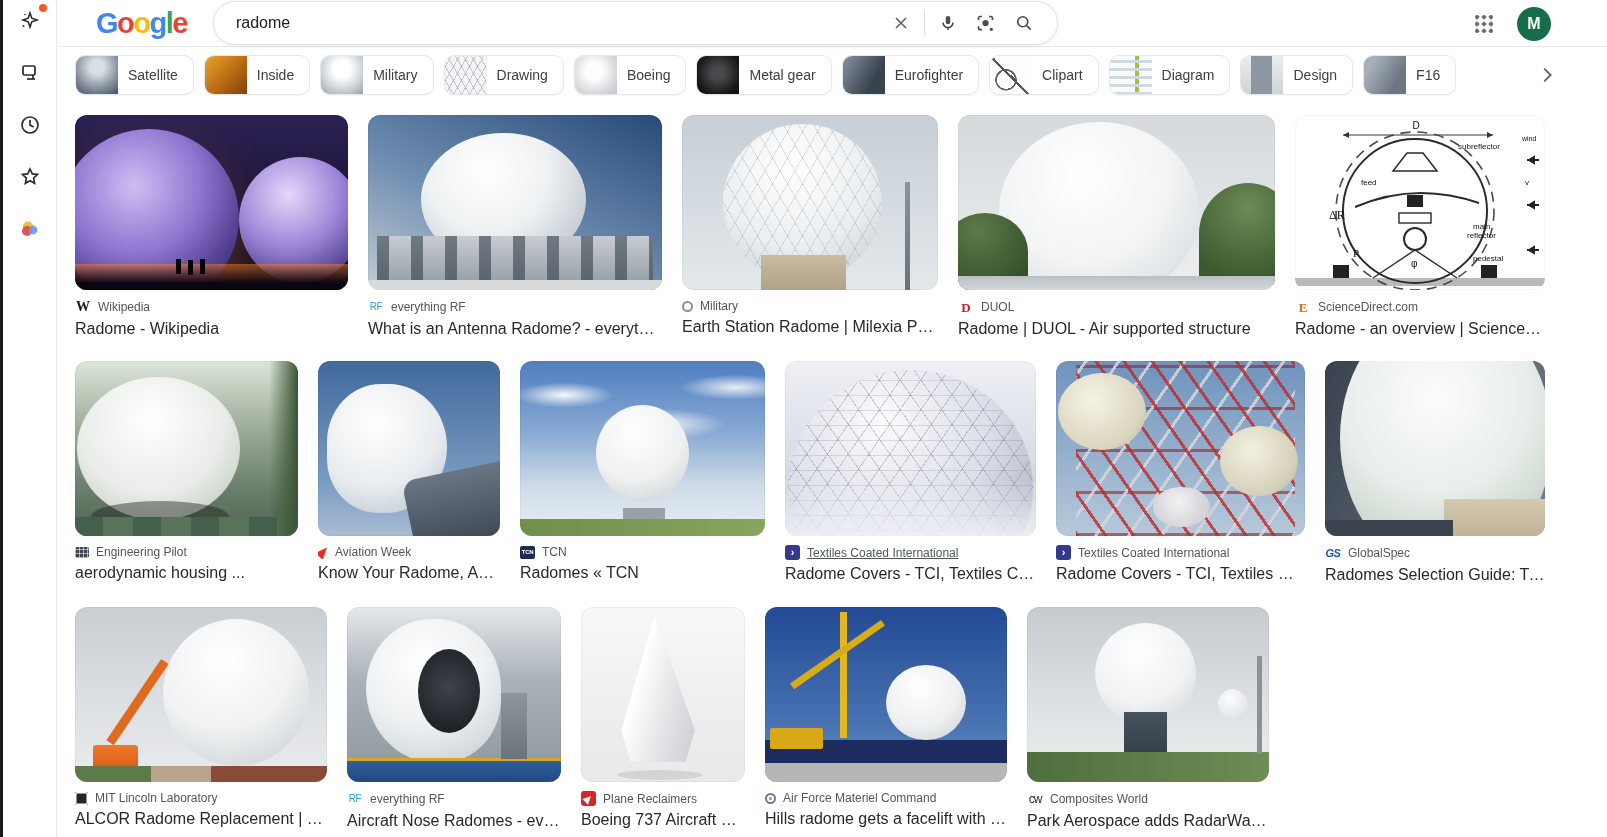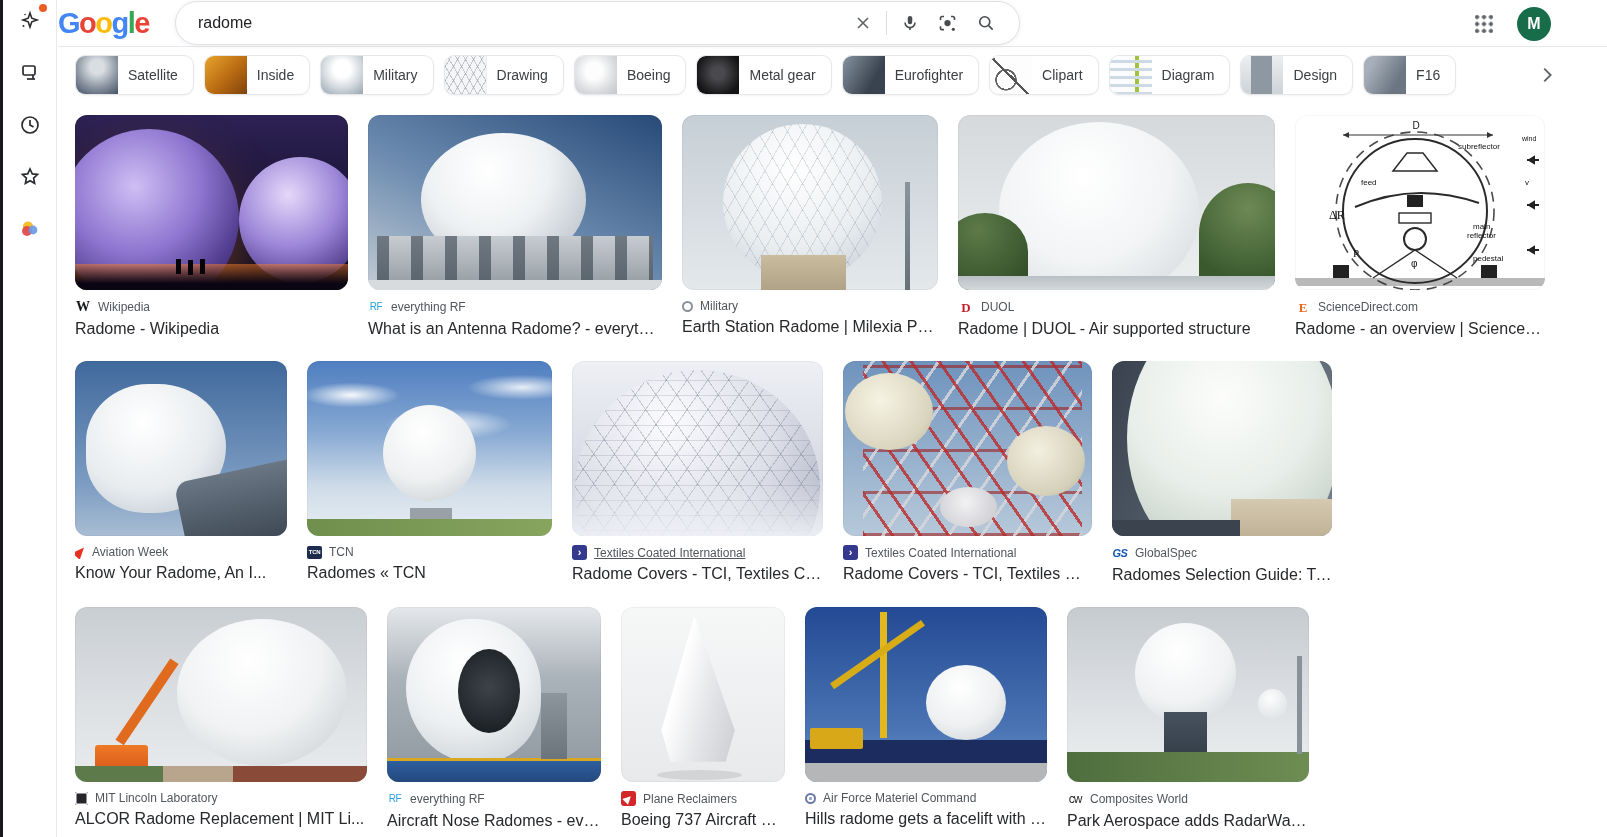--- a/index.html
+++ b/index.html
@@ -6,21 +6,21 @@
   html,body{width:1607px;height:837px;overflow:hidden;background:#fff;
     font-family:"Liberation Sans","DejaVu Sans",sans-serif;color:#202124}
   
   .win-edge{position:fixed;left:0;top:0;width:3px;height:100%;background:#17181b;z-index:60}
   .sidebar{position:fixed;left:3px;top:0;width:54px;height:100%;background:#fff;border-right:1px solid #e9e9ec;z-index:50;
     display:flex;flex-direction:column;align-items:center;padding-top:6px;gap:22px}
   .sb-btn{width:30px;height:30px;display:flex;align-items:center;justify-content:center;position:relative;background:none;border:none;cursor:pointer}
   .sb-dot{position:absolute;top:-2px;right:-2px;width:8px;height:8px;border-radius:50%;background:#f05a24}
   
   .header{position:relative;margin-left:58px;height:47px;border-bottom:1px solid #e7e8ea;display:flex;align-items:center}
-  .glogo{font-size:29px;font-weight:700;letter-spacing:-1.5px;line-height:1;user-select:none}
+  .glogo{margin-left:38px;font-size:29px;font-weight:700;letter-spacing:-1.5px;line-height:1;user-select:none}
   .searchbar{margin-left:26px;width:845px;height:44px;border:1px solid #dfe1e5;border-radius:22px;background:#fff;
     box-shadow:0 1px 4px rgba(32,33,36,.08);display:flex;align-items:center;padding:0 14px 0 22px}
   .searchbar input{flex:1;border:none;outline:none;font-size:16px;color:#202124;font-family:inherit;background:transparent}
   .sb-icon{width:38px;height:38px;border:none;background:none;display:flex;align-items:center;justify-content:center;cursor:pointer;flex:none}
   .sb-sep{width:1px;height:24px;background:#dadce0;margin:0 4px;flex:none}
   .hdr-right{position:absolute;right:56px;top:0;height:47px;display:flex;align-items:center;gap:20px}
   .apps-grid{width:18px;height:18px;background-image:radial-gradient(#5f6368 2px,transparent 2.3px);background-size:7px 7px;background-position:center}
   .avatar{width:34px;height:34px;border-radius:50%;background:#176c49;color:#fff;font-size:16px;font-weight:700;
     display:flex;align-items:center;justify-content:center;cursor:pointer}
   
@@ -379,21 +379,36 @@
           <div class="src">
             <span class="fav f-sd">E</span>
             <span class="sname">ScienceDirect.com</span>
           </div>
       <div class="title">Radome - an overview | ScienceDir...</div>
         </figcaption>
     </figure>
   </div>
 
   <div class="row">
-    <figure class="card" style="width:212px">
+    <figure class="card" style="width:223px">
+      <div class="thumb s5">
+          <i class="l1"></i>
+          <i class="l2"></i>
+          <i class="l3"></i>
+          <i class="l4"></i>
+        </div>
+      <figcaption class="cap">
+          <div class="src">
+            <span class="fav f-ep"></span>
+            <span class="sname">Engineering Pilot</span>
+          </div>
+      <div class="title">aerodynamic housing ...</div>
+        </figcaption>
+    </figure>
+    <figure class="card" style="width:182px">
       <div class="thumb s6">
           <i class="l1"></i>
           <i class="l2"></i>
         </div>
       <figcaption class="cap">
           <div class="src">
             <span class="fav f-aw"></span>
             <span class="sname">Aviation Week</span>
           </div>
       <div class="title">Know Your Radome, An I...</div>
@@ -452,21 +467,21 @@
           <div class="src">
             <span class="fav f-gs">GS</span>
             <span class="sname">GlobalSpec</span>
           </div>
       <div class="title">Radomes Selection Guide: Typ...</div>
         </figcaption>
     </figure>
   </div>
 
   <div class="row">
-    <figure class="card" style="width:292px">
+    <figure class="card" style="width:252px">
       <div class="thumb s11">
           <i class="l1"></i>
           <i class="l2"></i>
           <i class="l3"></i>
           <i class="l4"></i>
         </div>
       <figcaption class="cap">
           <div class="src">
             <span class="fav f-mit"></span>
             <span class="sname">MIT Lincoln Laboratory</span>

